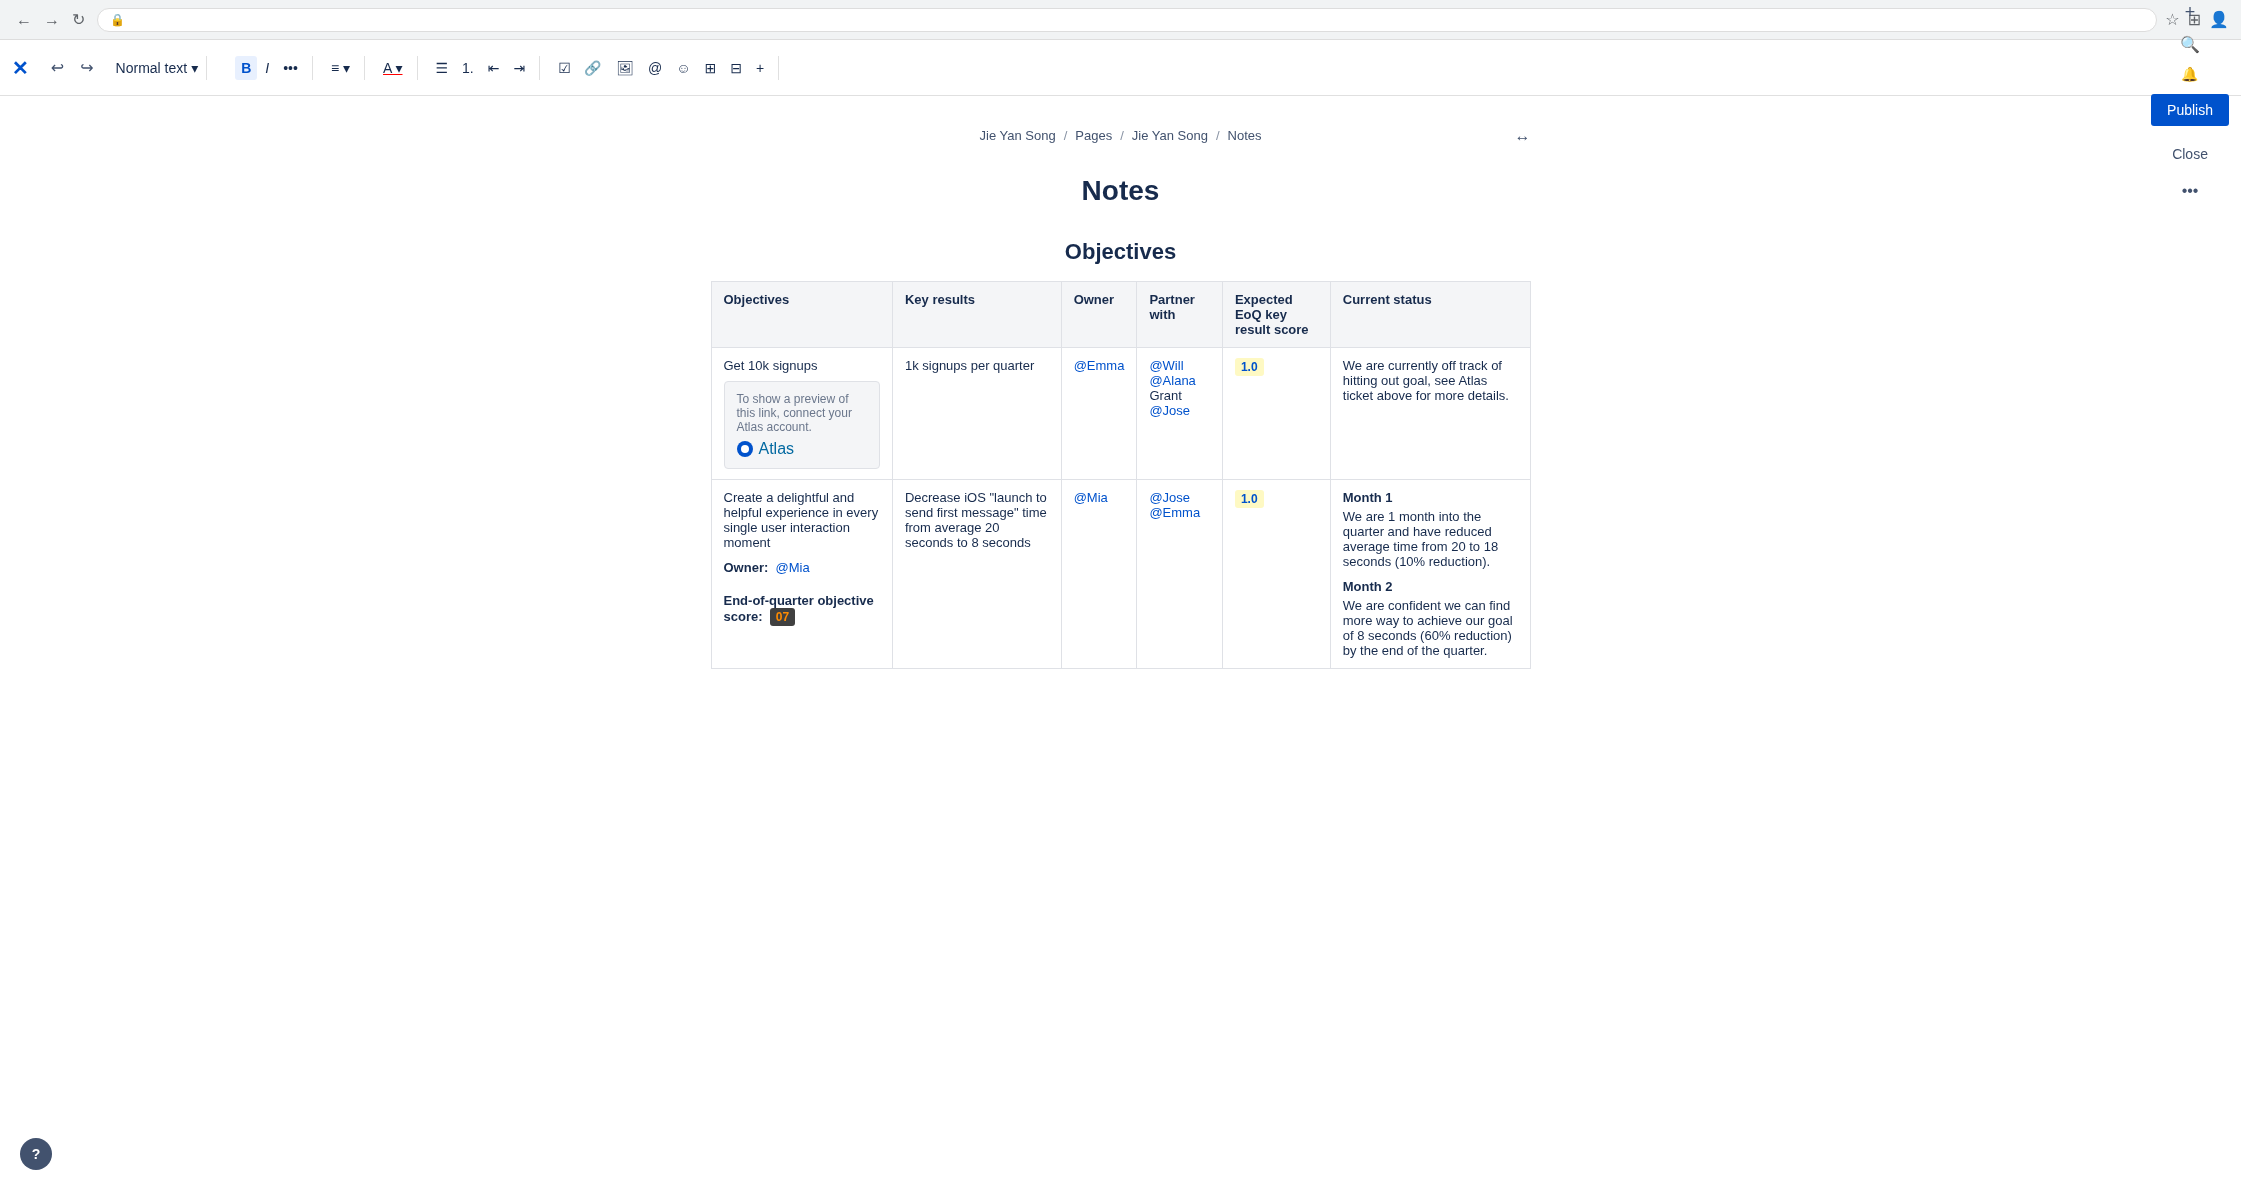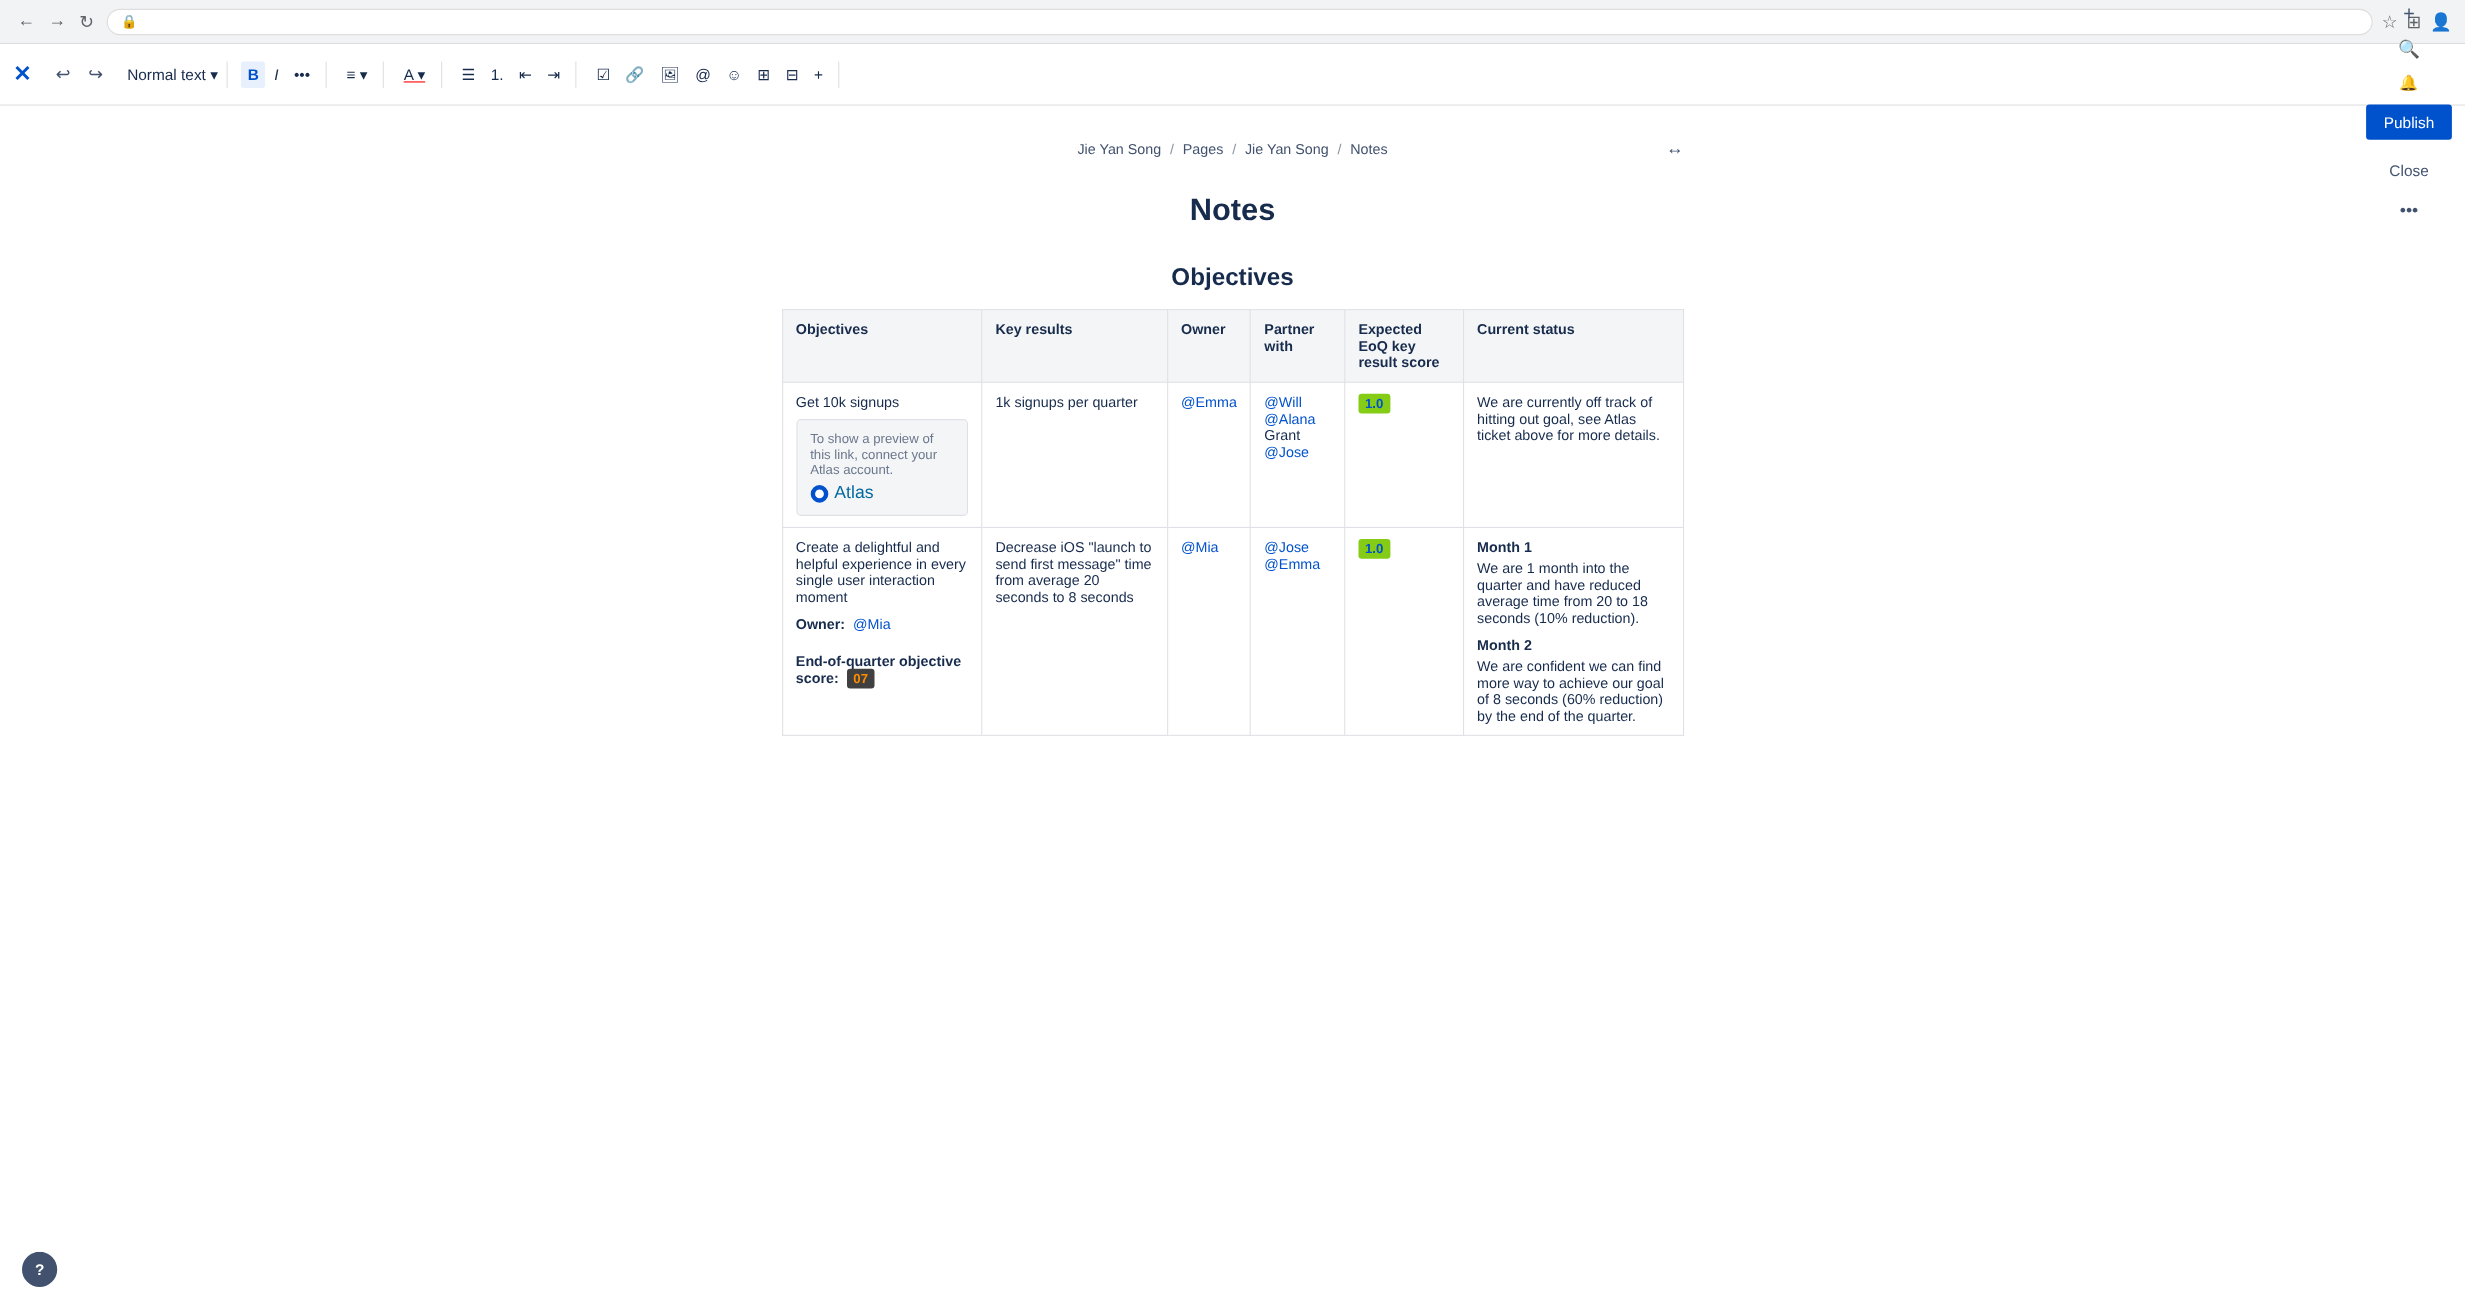--- a/index.html
+++ b/index.html
@@ -12,21 +12,21 @@
     .address-bar { flex: 1; background: #fff; border: 1px solid #ddd; border-radius: 20px; padding: 4px 12px; font-size: 12px; color: #333; display: flex; align-items: center; gap: 6px; }
     .address-bar .lock-icon { color: #5f6368; font-size: 12px; }
     .browser-actions { display: flex; gap: 8px; color: #5f6368; font-size: 16px; }
 
     
     .conf-toolbar { background: #fff; border-bottom: 1px solid #e0e0e0; display: flex; align-items: center; padding: 0 12px; height: 56px; gap: 8px; }
     .conf-logo { color: #0052CC; font-size: 20px; font-weight: bold; margin-right: 8px; }
     .toolbar-nav { display: flex; gap: 4px; }
     .toolbar-nav button { background: none; border: none; cursor: pointer; color: #42526E; font-size: 16px; padding: 4px 6px; border-radius: 3px; }
 
-    .text-style-select { display: flex; align-items: flex-start; gap: 4px; padding: 4px 8px; border: none; background: none; cursor: pointer; font-size: 14px; color: #172B4D; border-right: 1px solid #e0e0e0; margin-right: 4px; }
+    .text-style-select { display: flex; align-items: flex-start; gap: 4px; padding: 4px 8px; border: none; background: none; cursor: pointer; font-size: 14px; color: #172B4D; border-right: 1px solid #e0e0e0; margin-right: 20px; }
     .format-group { display: flex; align-items: center; gap: 2px; border-right: 1px solid #e0e0e0; padding-right: 8px; margin-right: 4px; }
     .format-btn { background: none; border: none; cursor: pointer; padding: 4px 6px; border-radius: 3px; color: #172B4D; font-size: 14px; }
     .format-btn.active { background: #E8F0FE; color: #0052CC; font-weight: bold; }
     .bold-btn { font-weight: bold; }
     .italic-btn { font-style: italic; }
 
     .toolbar-spacer { flex: 1; }
     .toolbar-right { display: flex; align-items: center; gap: 12px; flex-direction: column; }
     .saved-label { font-size: 13px; color: #6B778C; }
     .avatar { width: 28px; height: 28px; border-radius: 50%; background: #FF8F73; display: flex; align-items: center; justify-content: center; color: #fff; font-size: 12px; font-weight: bold; }
@@ -50,21 +50,21 @@
     .page-title { font-size: 28px; font-weight: 600; color: #172B4D; margin-bottom: 32px; text-align: center; }
 
     
     .section-heading { font-size: 22px; font-weight: 600; color: #172B4D; margin-bottom: 16px; text-align: center; }
 
     
     .objectives-table { width: 100%; border-collapse: collapse; border: 1px solid #DFE1E6; }
     .objectives-table th { background: #F4F5F7; font-weight: 600; font-size: 13px; color: #172B4D; padding: 10px 12px; border: 1px solid #DFE1E6; text-align: left; vertical-align: top; }
     .objectives-table td { padding: 10px 12px; border: 1px solid #DFE1E6; font-size: 13px; color: #172B4D; vertical-align: top; }
 
-    .score-badge { background: #84cc16; color: #0052CC; font-size: 12px; font-weight: 600; padding: 2px 6px; border-radius: 3px; display: inline-block; }
+    .score-badge { background: #fef9c3; color: #0052CC; font-size: 12px; font-weight: 600; padding: 2px 6px; border-radius: 3px; display: inline-block; }
     .score-badge-orange { background: #404040; color: #FF8B00; font-size: 12px; font-weight: 700; padding: 2px 6px; border-radius: 3px; display: inline-block; }
 
     .atlas-preview { background: #F4F5F7; border: 1px solid #DFE1E6; border-radius: 4px; padding: 10px 12px; font-size: 12px; color: #6B778C; margin-top: 8px; }
     .atlas-logo { display: flex; align-items: center; gap: 6px; margin-top: 6px; }
     .atlas-icon { width: 16px; height: 16px; background: #0052CC; border-radius: 50%; display: inline-flex; align-items: center; justify-content: center; }
     .atlas-icon-inner { width: 8px; height: 8px; background: #fff; border-radius: 50%; }
     .atlas-text { font-size: 16px; color: #0369a1; font-weight: 400; }
 
     .mention { color: #0052CC; cursor: pointer; }
 

